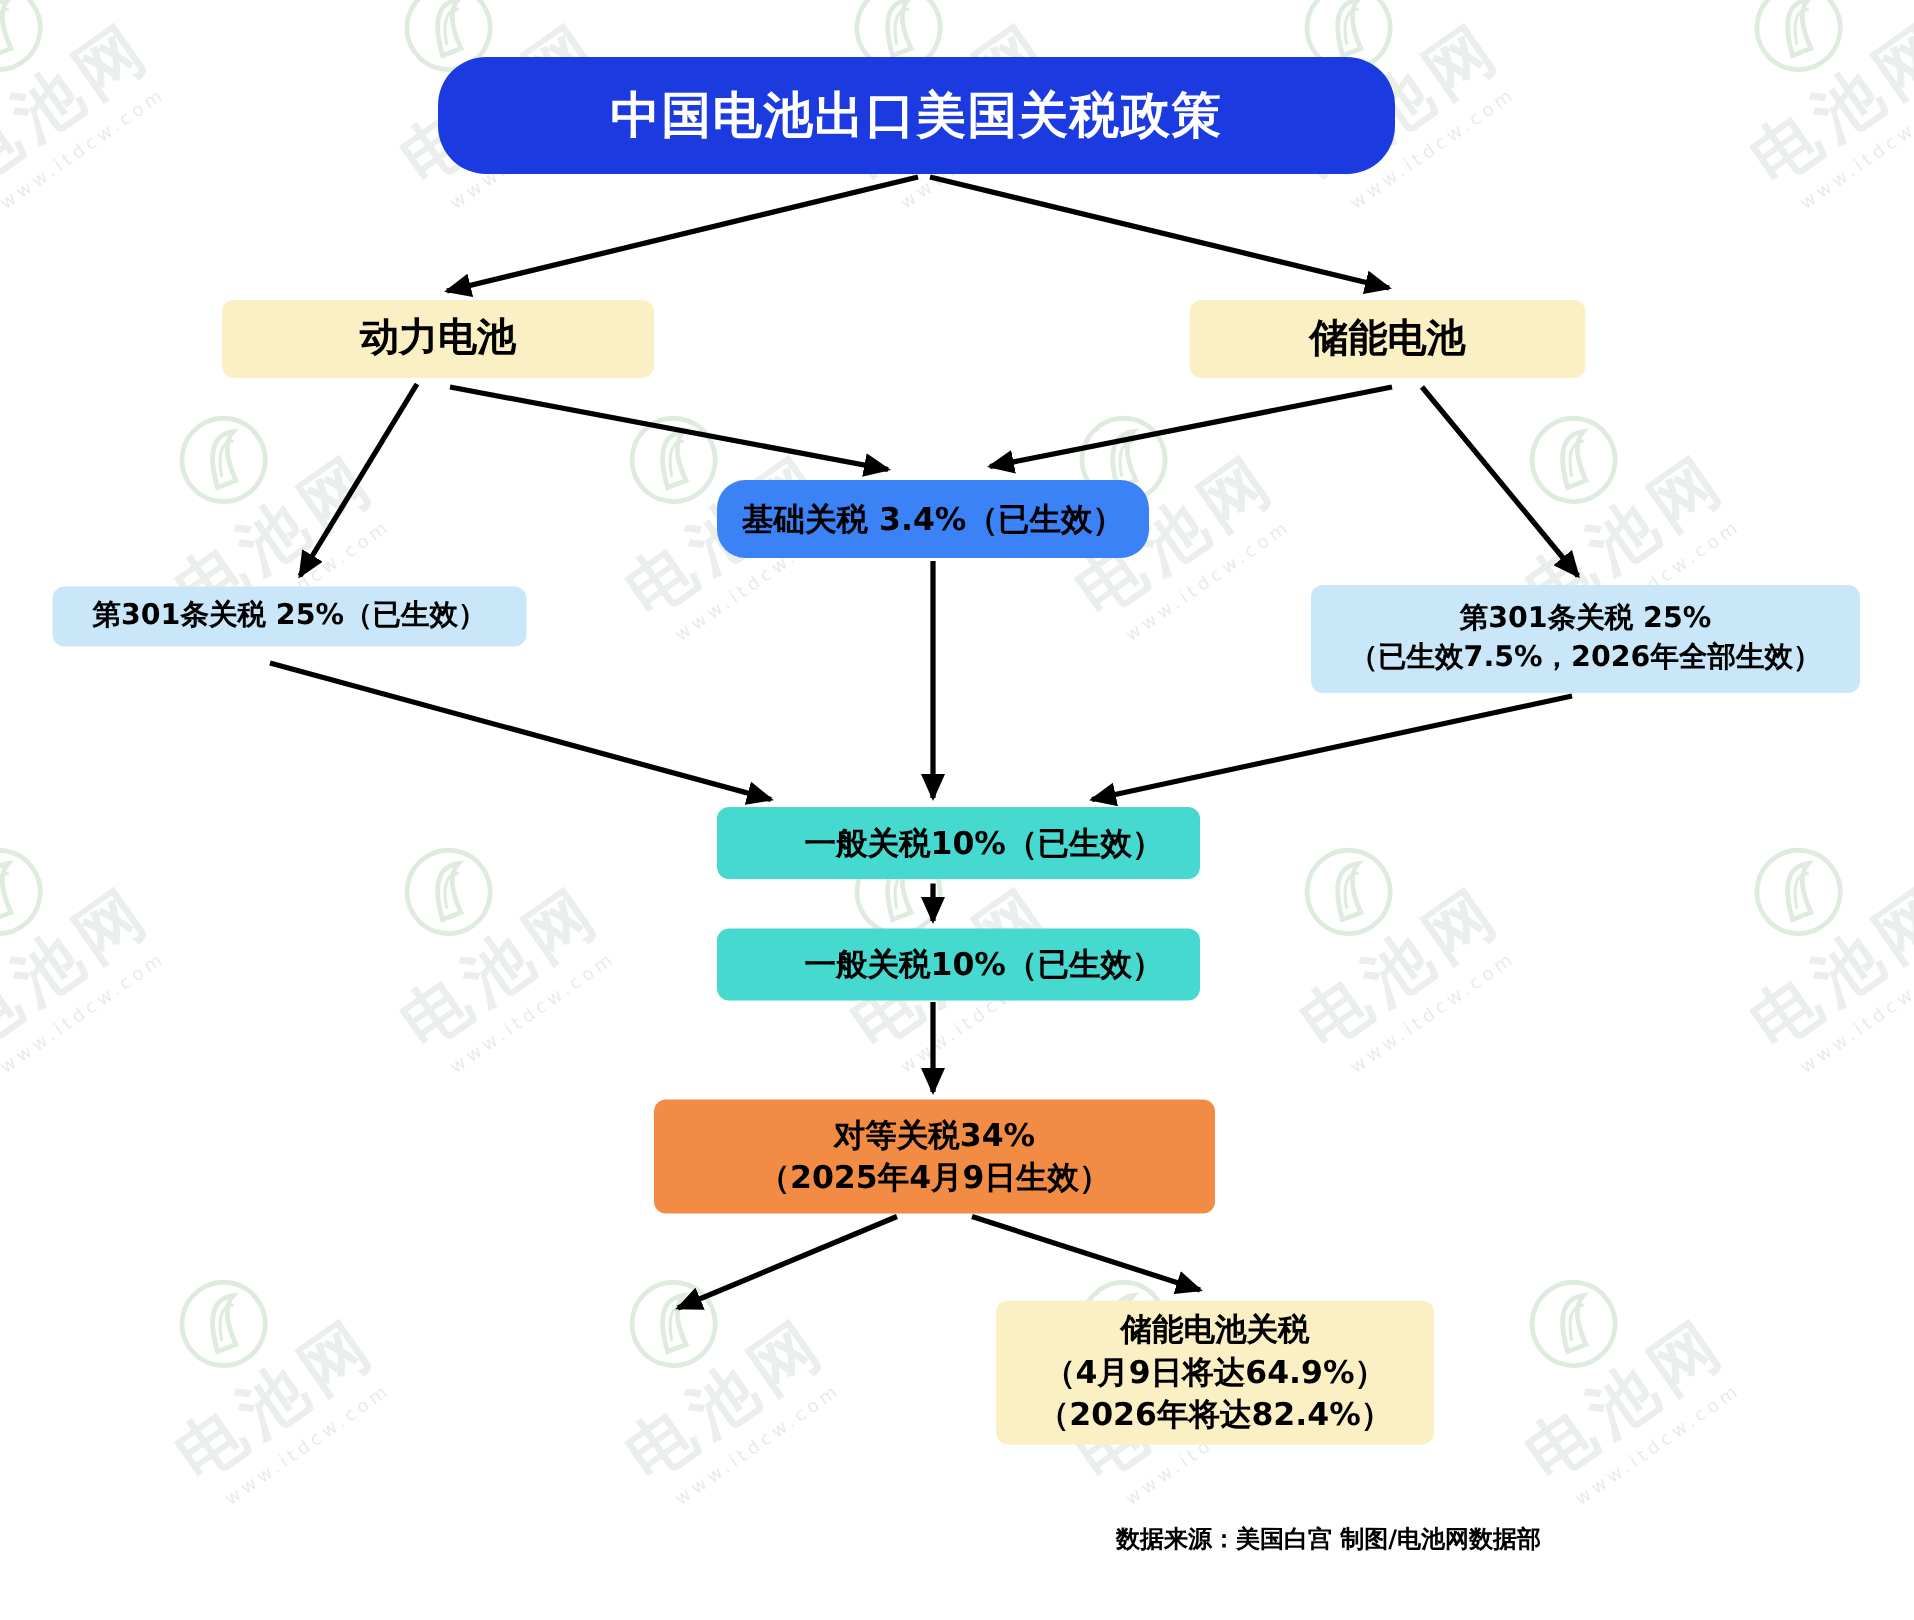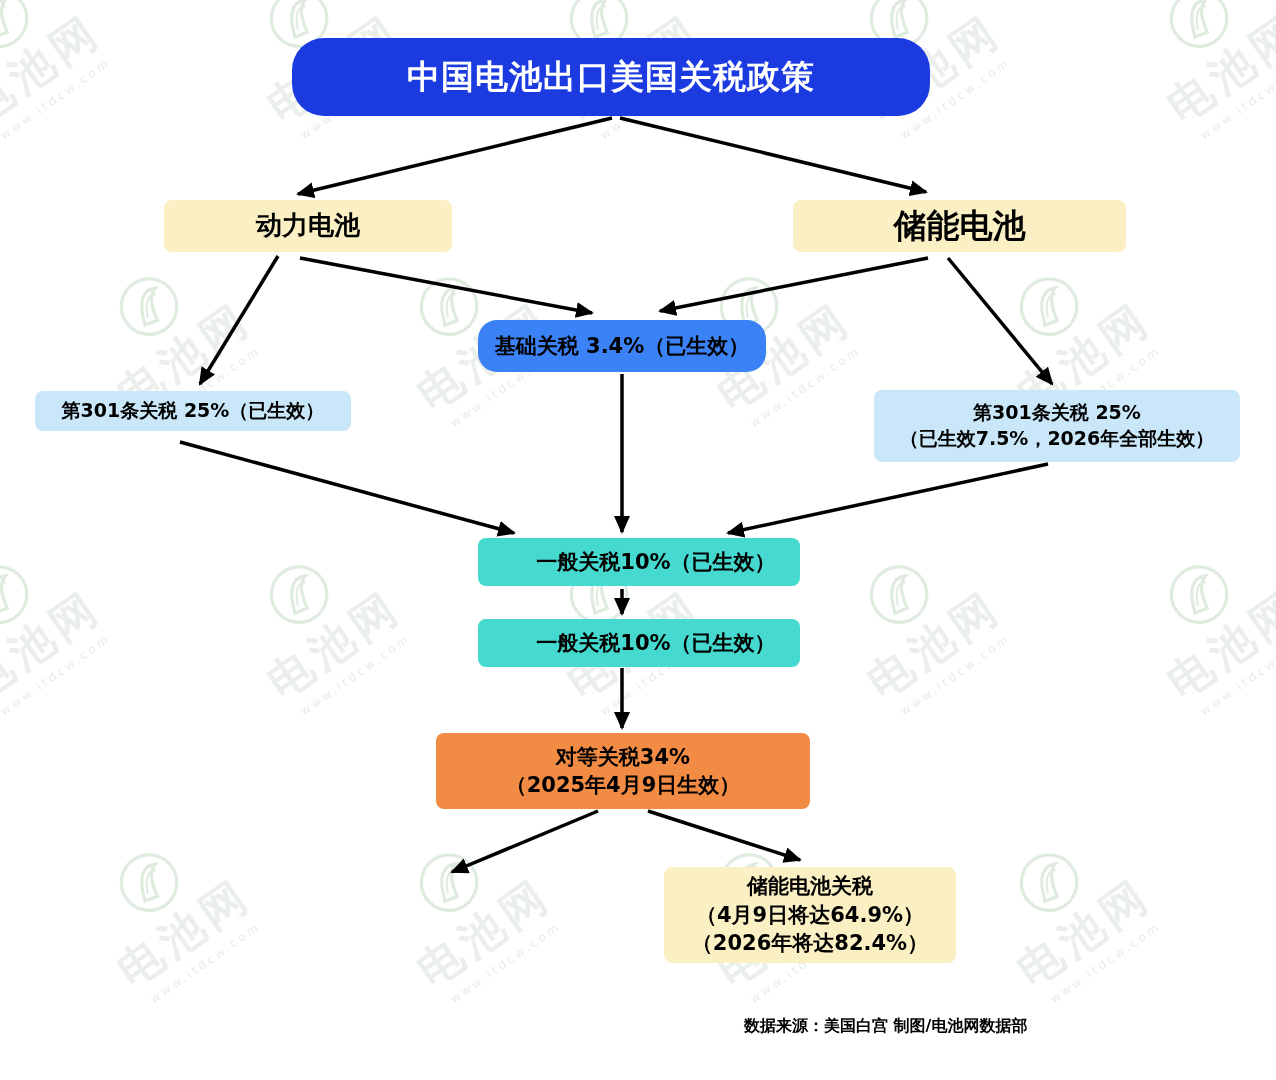--- a/index.html
+++ b/index.html
@@ -53,22 +53,22 @@
     border-radius:32px;
     font-size:33px;
     letter-spacing:1px;
   }
   .yellow { background:#fbf0c4; }
   .blue   { background:#3b82f6;border-radius:19px; }
   .lblue  { background:#c9e7f8; }
   .teal   { background:#45d9cf;padding-left:34px; }
   .orange { background:#f28b44; }
 
-  .power-battery   { left:148px; top:200px; width:288px; height:52px; font-size:26px;margin-left:16px; }
-  .storage-battery { left:793px; top:200px; width:333px; height:52px; font-size:33px;font-family:Liberation Serif, serif; }
+  .power-battery   { left:148px; top:200px; width:288px; height:52px; font-size:26px; }
+  .storage-battery { left:793px; top:200px; width:264px; height:52px; font-size:26px;font-family:Liberation Serif, serif; }
   .base-tariff     { left:478px; top:320px; width:288px; height:52px; font-size:21px; }
   .s301-left       { left:35px;  top:391px; width:316px; height:40px; font-size:19px; }
   .s301-right      { left:874px; top:390px; width:366px; height:72px; font-size:19px; }
   .general-1       { left:478px; top:538px; width:288px; height:48px; font-size:21px; }
   .general-2       { left:478px; top:619px; width:288px; height:48px; font-size:21px; }
   .reciprocal      { left:436px; top:733px; width:374px; height:76px; font-size:21px; }
   .power-result    { left:293px; top:879px; width:288px; height:72px; font-size:21px; }
   .storage-result  { left:664px; top:867px; width:292px; height:96px; font-size:21px; }
 
   .footer {

